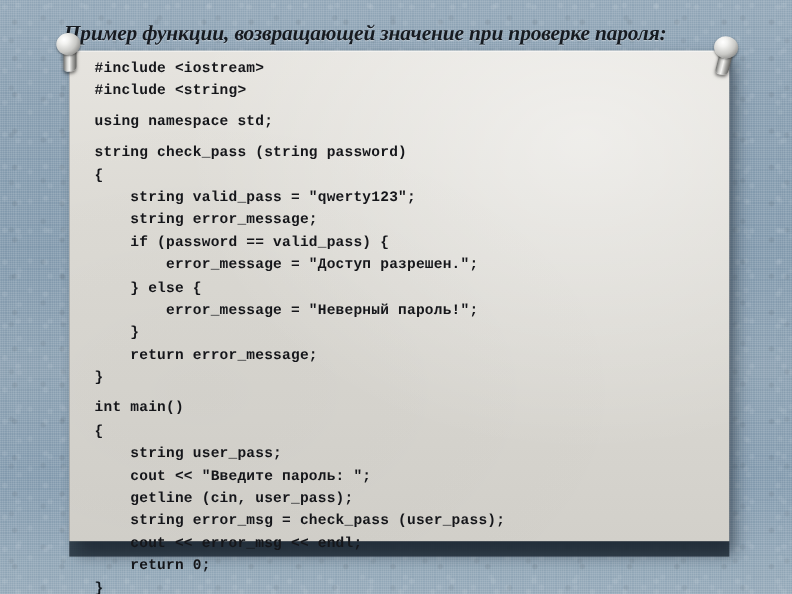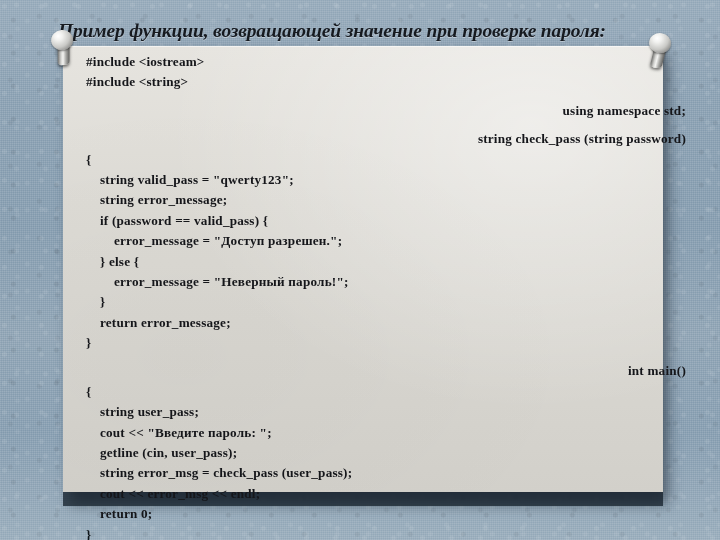--- a/index.html
+++ b/index.html
@@ -133,25 +133,23 @@
     font-size: 13.2px;
     font-weight: bold;
     color: #15161a;
     white-space: pre;
     letter-spacing: 0.2px;
   }
   #code .ln {
     display: block;
     height: 20.4px;
     line-height: 20.4px;
-    font-family: Liberation Serif, serif;
   }
   #code .ln.gap {
     margin-top: 8px;
-    text-align: right;
   }
   
   #code .ln.overhang {
     color: #10161b;
   }
 
   
   .pin {
     position: absolute;
     z-index: 8;

